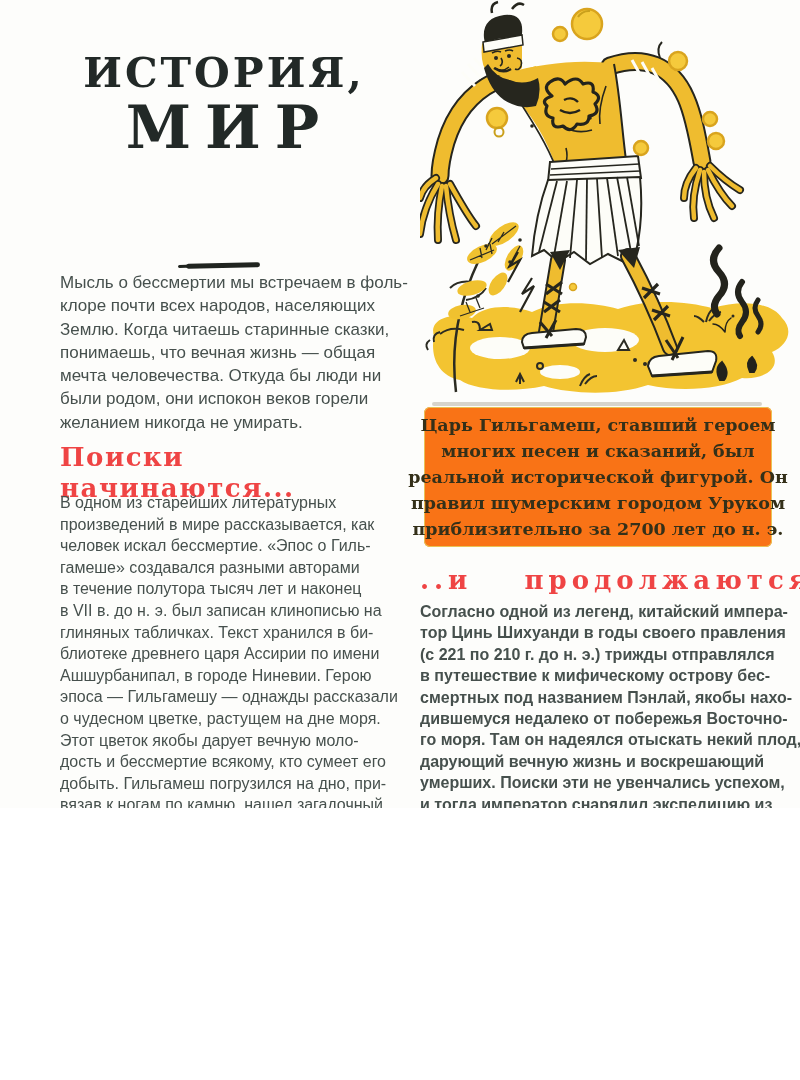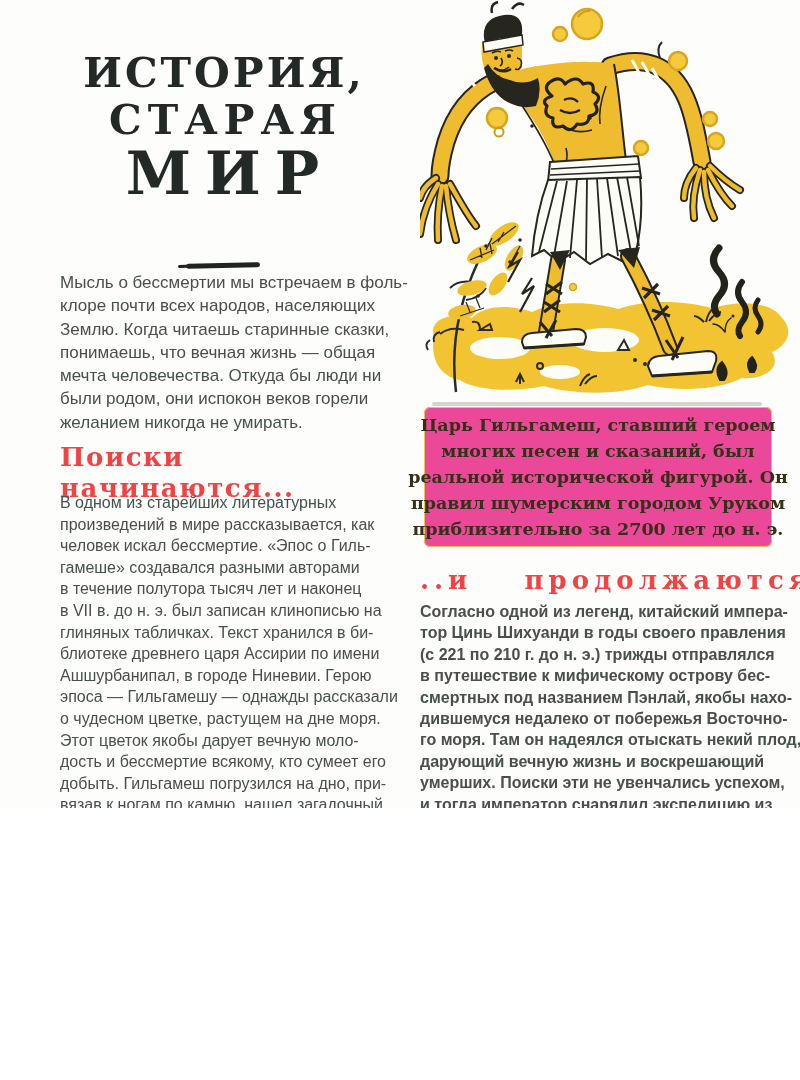--- a/index.html
+++ b/index.html
@@ -43,21 +43,21 @@
     font-size:16px; line-height:21.6px; color:#46504d; white-space:pre;
   }
   
   .illustration { position:absolute; left:420px; top:0; width:380px; height:405px; }
   .callout-shadow {
     position:absolute; left:432px; top:402px; width:330px; height:4px;
     background:#b8b3a5; opacity:.55; border-radius:2px;
   }
   .callout {
     position:absolute; left:424px; top:407px; width:348px; height:140px;
-    background:#ec4899; border-radius:6px;
+    background:#f97316; border-radius:6px;
     box-shadow: inset 0 0 0 1px #e9c255;
     display:flex; align-items:center; justify-content:center;
   }
   .callout-text {
     font-family:"DejaVu Serif", serif; font-weight:700;
     font-size:17.5px; line-height:26px; color:#343019;
     text-align:center; white-space:pre;
   }
   .s2-heading {
     position:absolute; left:420px; top:564px;
@@ -250,21 +250,20 @@
       <circle cx="296" cy="141" r="8"></circle>
       <circle cx="77" cy="118" r="10"></circle>
       <circle cx="221" cy="148" r="7"></circle>
       <circle cx="79" cy="132" r="4.5" fill="none" stroke="#caa01c" stroke-width="2"></circle>
       <path d="M158 17 a13 13 0 0 1 12 -6" fill="none" stroke="#caa01c" stroke-width="2"></path>
     </g>
   </svg>
 
   <div class="title">
     <span class="t1">ИСТОРИЯ,</span>
-    <span class="t2">СТАРАЯ</span>
     <span class="t4">МИР</span>
   </div>
   <div class="divider"></div>
 
   <div class="intro">Мысль о бессмертии мы встречаем в фоль-
 клоре почти всех народов, населяющих
 Землю. Когда читаешь старинные сказки,
 понимаешь, что вечная жизнь — общая
 мечта человечества. Откуда бы люди ни
 были родом, они испокон веков горели

